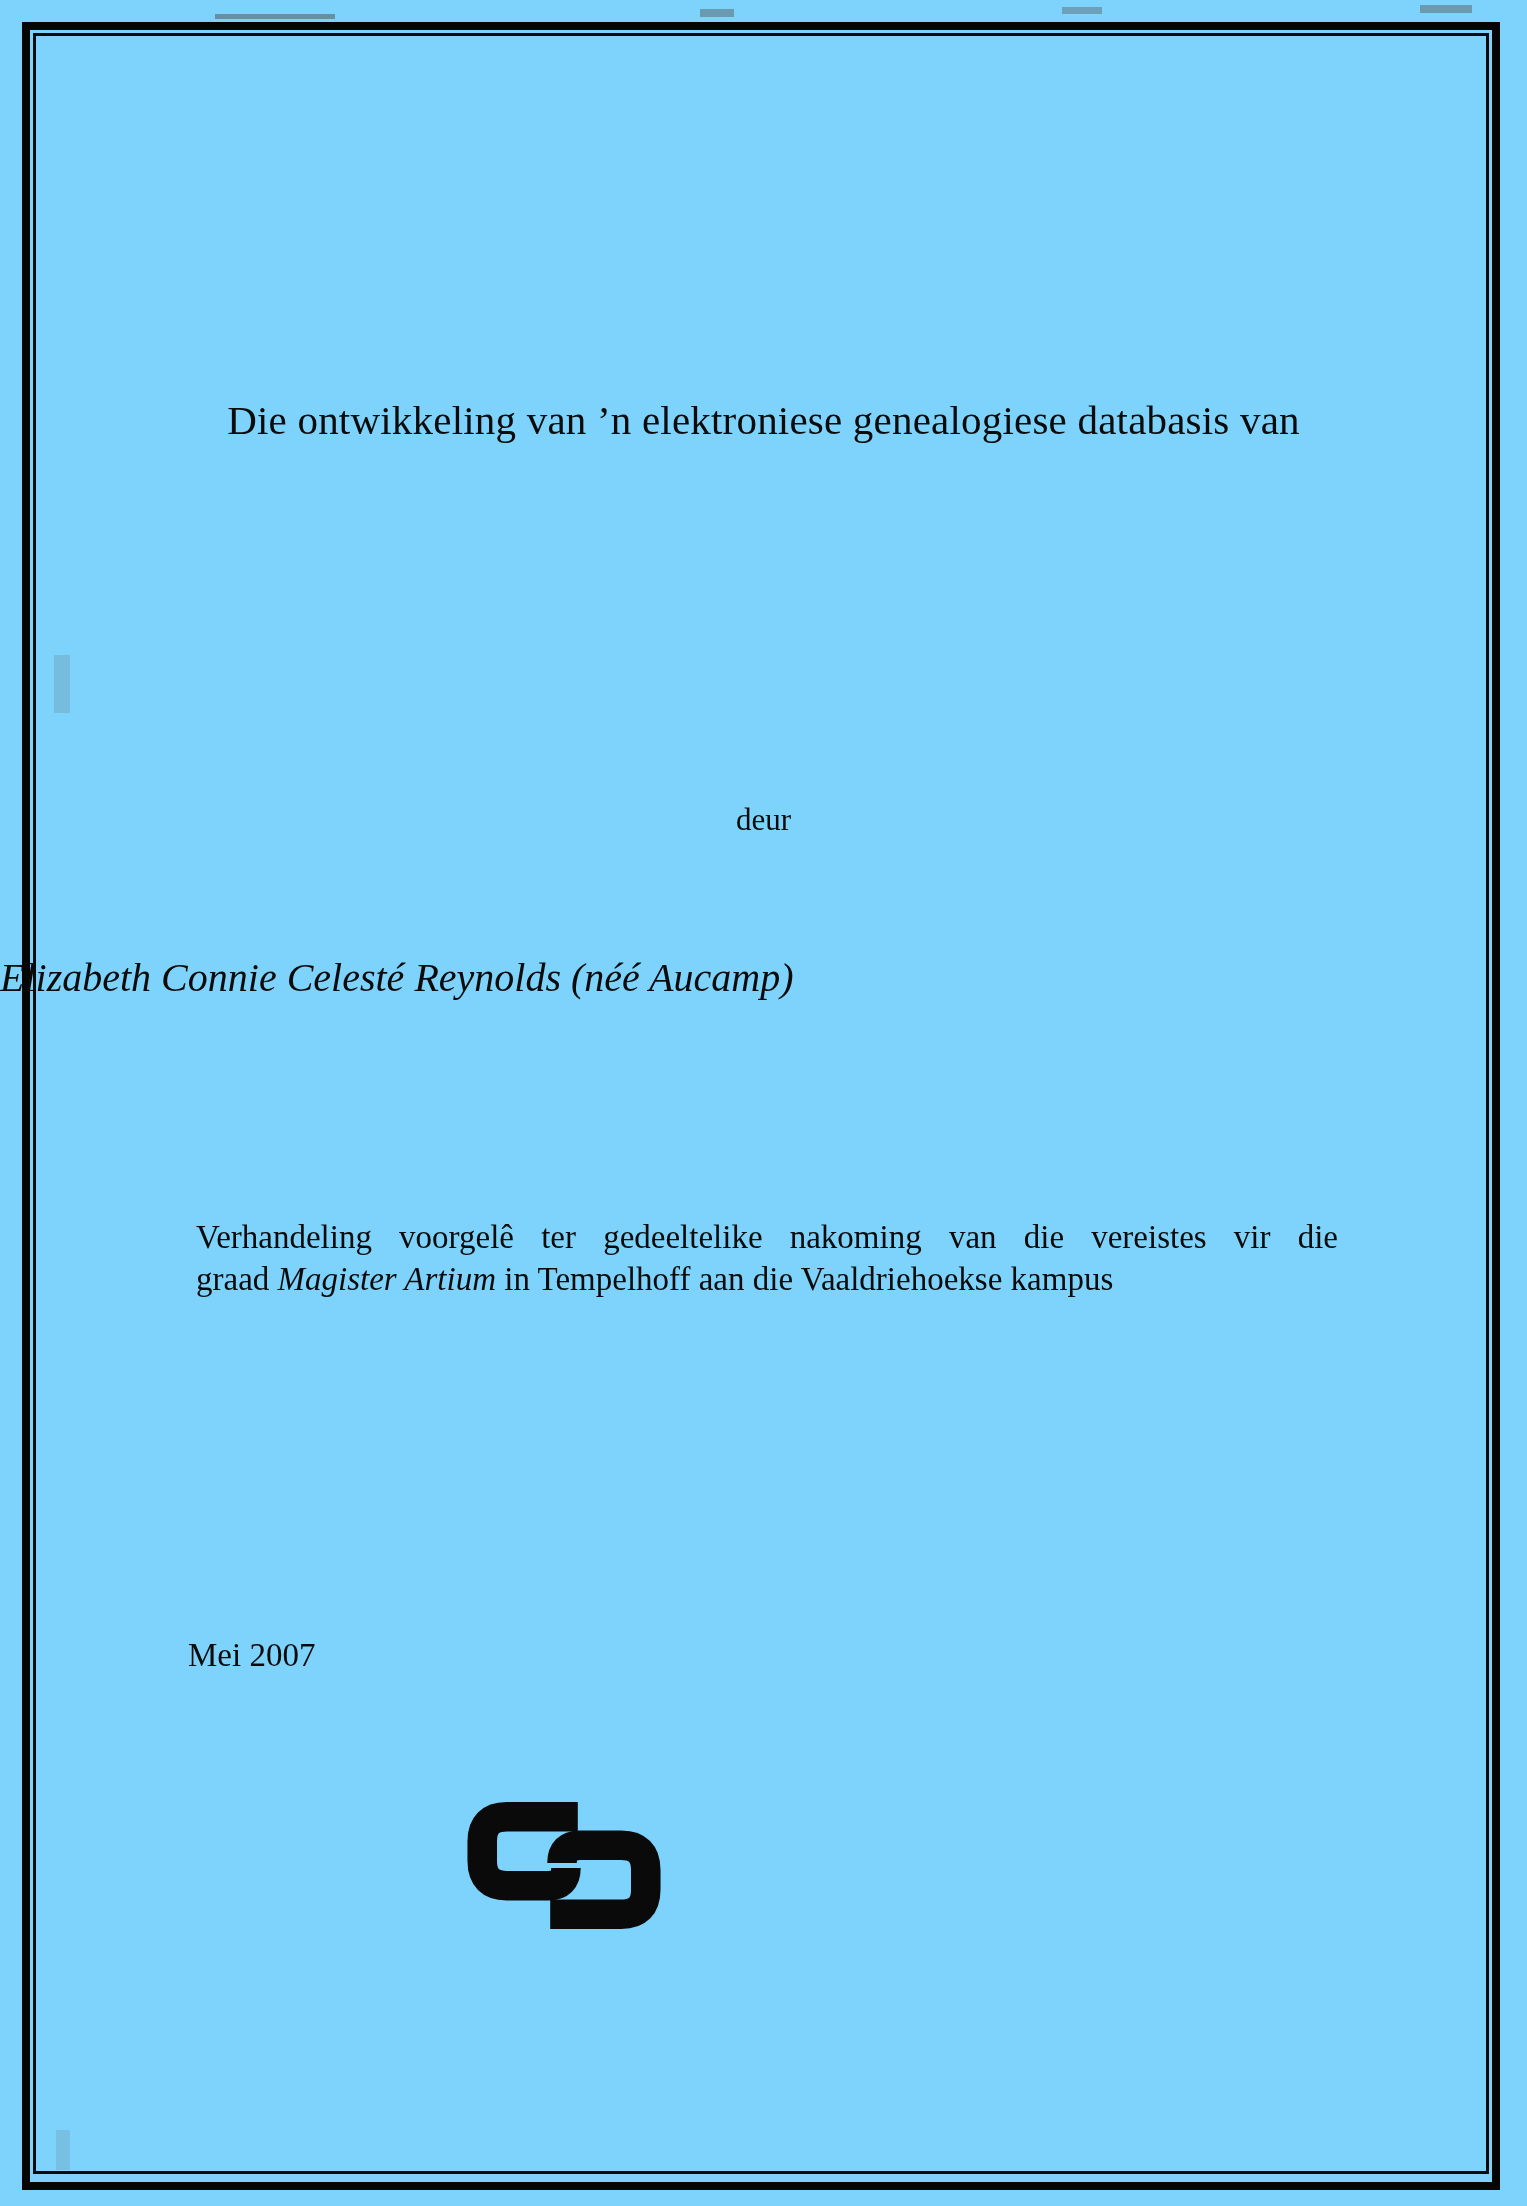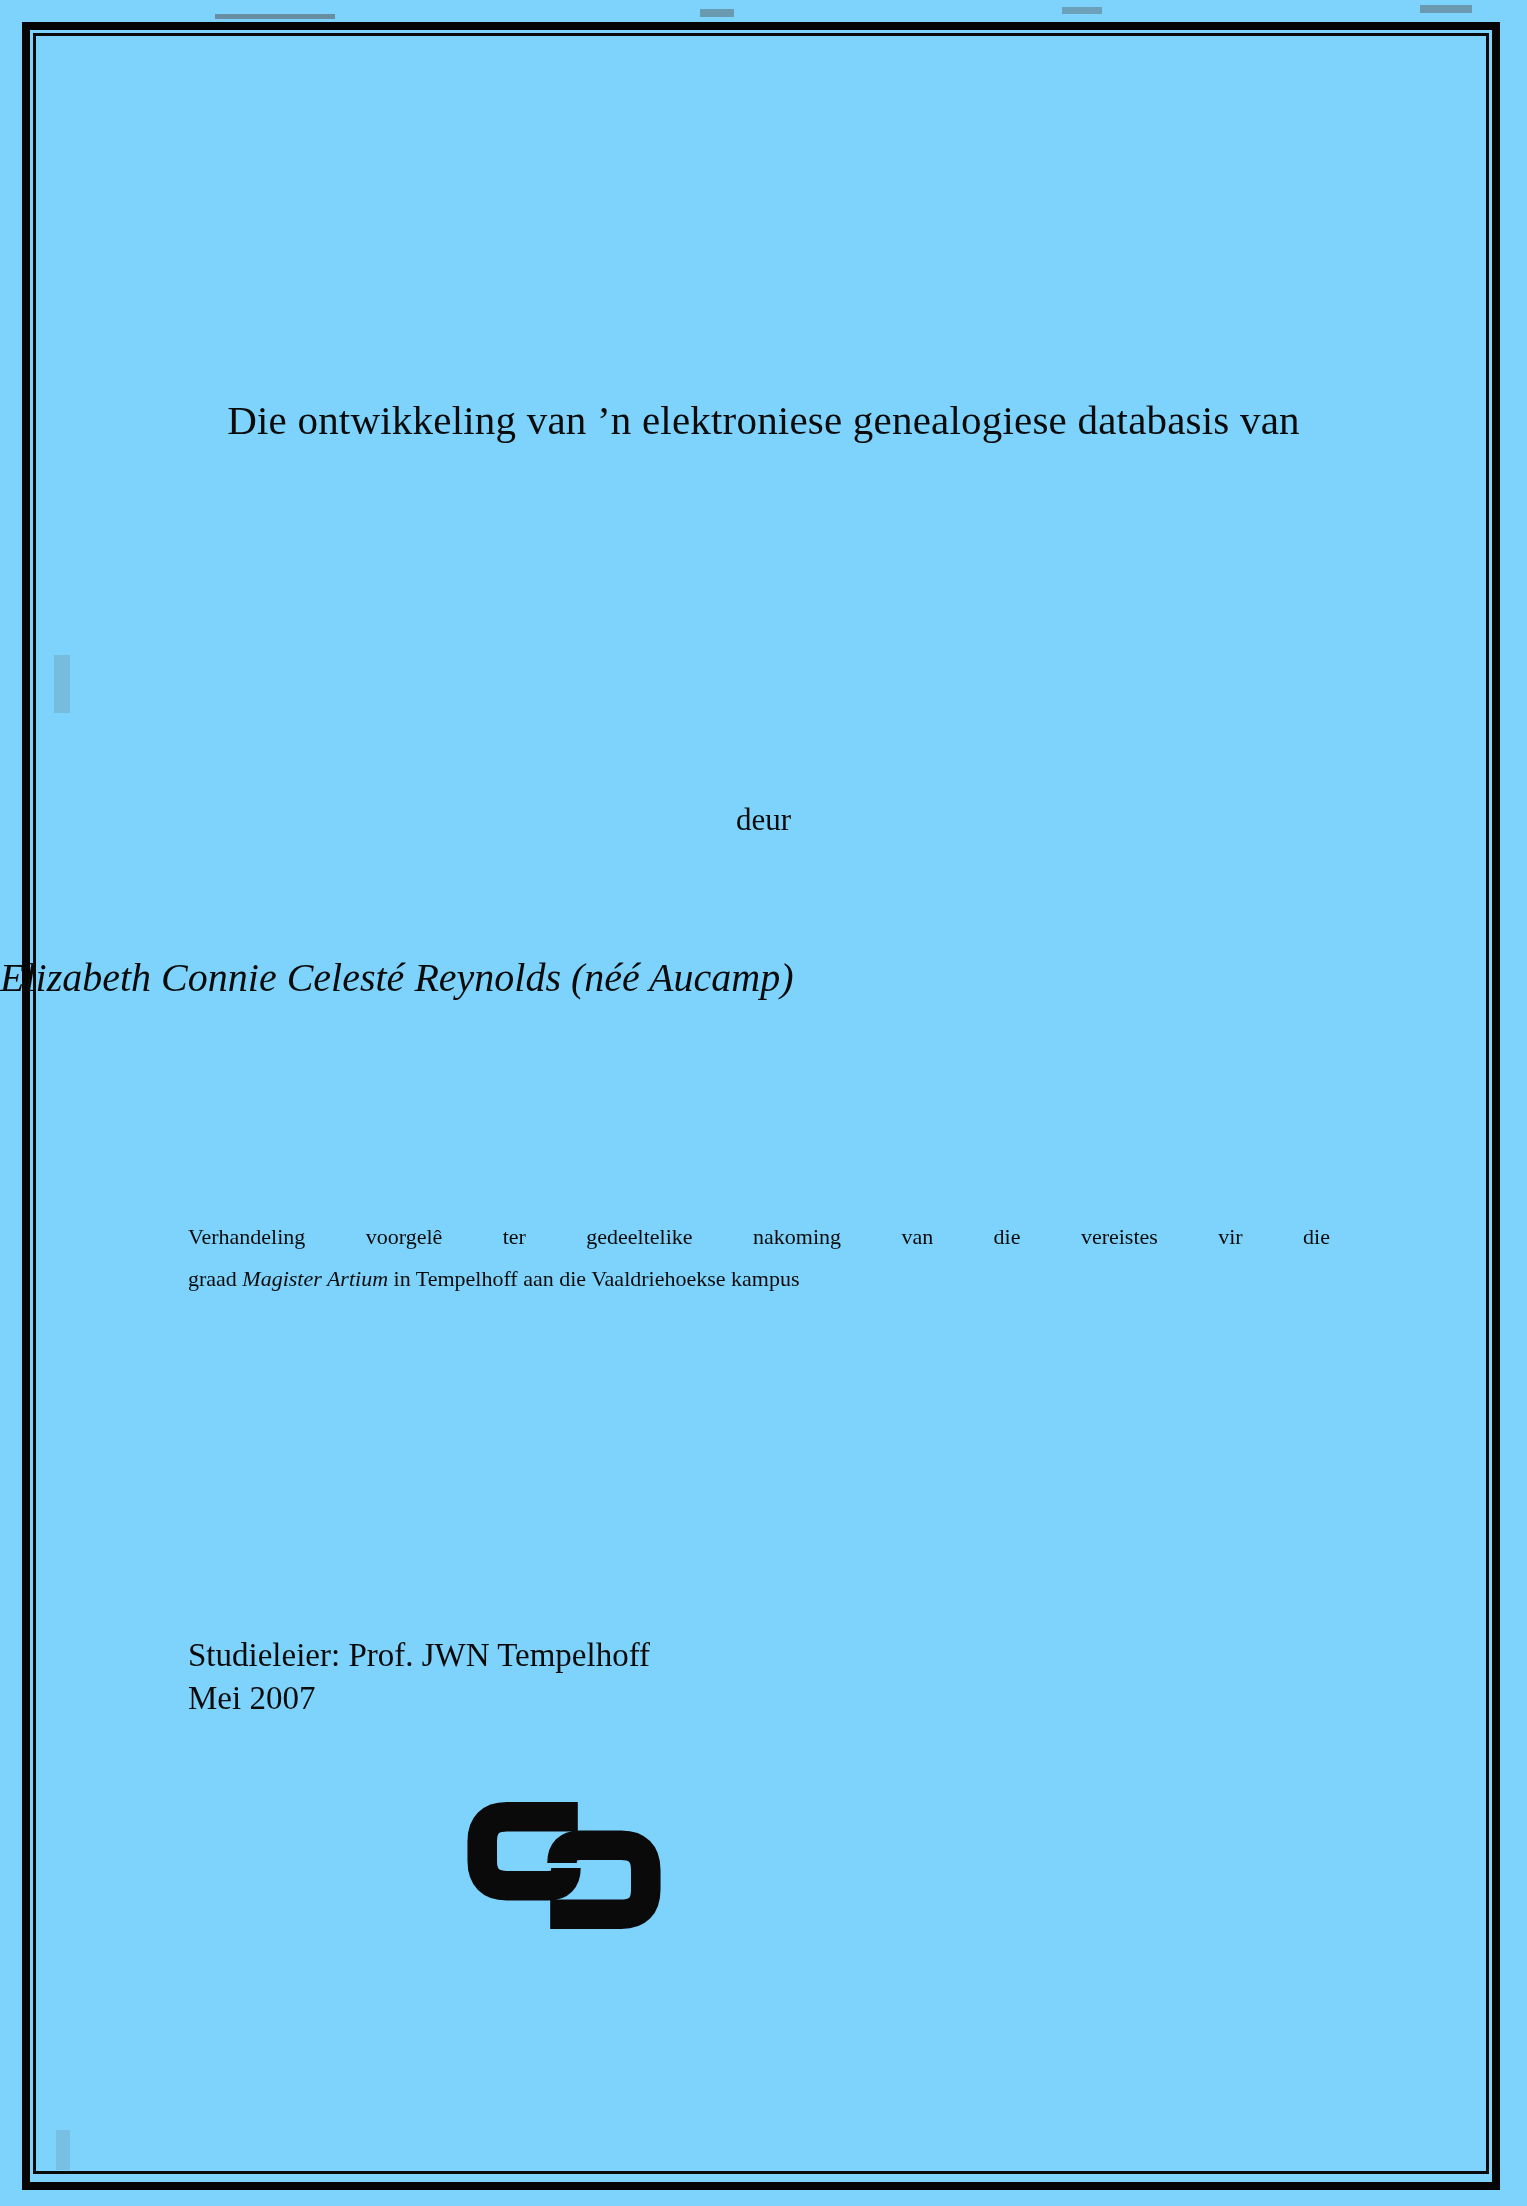--- a/index.html
+++ b/index.html
@@ -63,23 +63,23 @@
     text-align: left;
     font-size: 40px;
     line-height: 1.0;
     white-space: nowrap;
     font-style: italic;
   }
 
   .statement {
     position: absolute;
     top: 1216px;
-    left: 188px;
+    left: 196px;
     width: 1142px;
-    font-size: 22px;
+    font-size: 33px;
     line-height: 42px;
   }
   .statement .just {
     text-align: justify;
     text-align-last: justify;
   }
   .statement .it { font-style: italic; }
 
   .supervisor-block {
     position: absolute;
@@ -134,21 +134,20 @@
   <div class="byline">deur</div>
 
   <div class="author">Elizabeth Connie Celesté Reynolds (néé Aucamp)</div>
 
   <div class="statement">
     <div class="just">Verhandeling voorgelê ter gedeeltelike nakoming van die vereistes vir die</div>
     <div><span>graad </span><span class="it">Magister Artium</span><span> in Tempelhoff aan die Vaaldriehoekse kampus</span></div>
   </div>
 
   <div class="supervisor-block">
-    <div>Studieleier: Prof. JWN Tempelhoff</div>
     <div>Mei 2007</div>
   </div>
 
   <div class="logo">
     <svg class="logo-mark" viewBox="0 0 200 134" xmlns="http://www.w3.org/2000/svg" aria-hidden="true">
       <g fill="none" stroke="#0a0a0a" stroke-width="30" stroke-linejoin="round">
 
         <path d="M 114 17 H 42 Q 17 17 17 42 V 62 Q 17 87 42 87 H 84 Q 102 87 102 69"></path>
 
         <path d="M 86 116 H 158 Q 183 116 183 91 V 71 Q 183 46 158 46 H 116 Q 98 46 98 64"></path>

